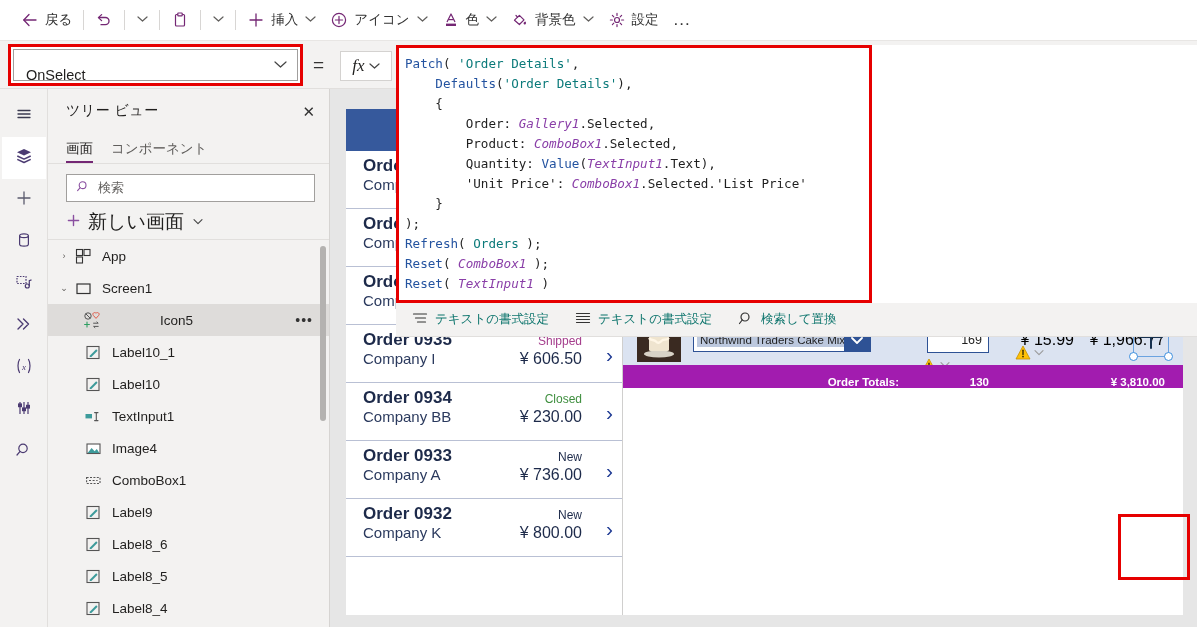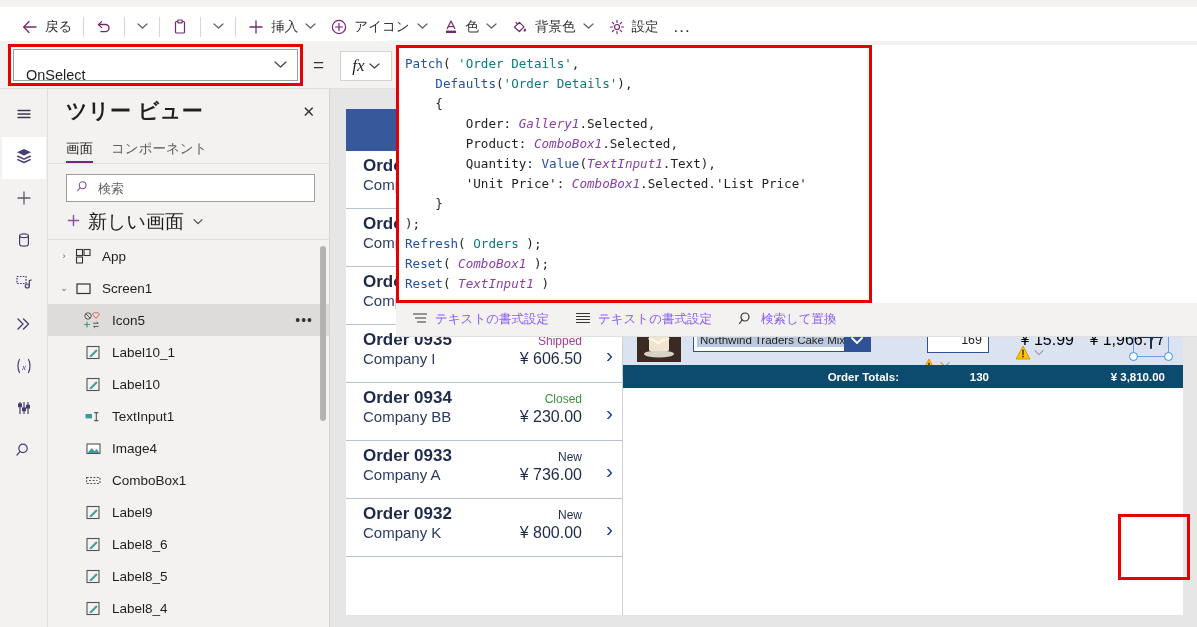--- a/index.html
+++ b/index.html
@@ -5,21 +5,21 @@
   * { box-sizing: border-box; margin: 0; padding: 0; }
   html, body {
     width: 1197px; height: 627px;
     font-family: "Liberation Sans", sans-serif;
     background: #ffffff; overflow: hidden;
   }
   #app { position: relative; width: 1197px; height: 627px; background: #f3f2f1; }
 
   
   .cmdbar {
-    position: absolute; left: 0; top: 7px; width: 1197px; height: 41px;
+    position: absolute; left: 0; top: 0; width: 1197px; height: 41px;
     background: #ffffff; display: flex; align-items: center;
     padding-left: 14px; gap: 0px;
     border-bottom: 1px solid #e8e6e4;
   }
   .cmd-item {
     display: flex; align-items: center; gap: 6px;
     height: 32px; padding: 0 7px; cursor: pointer;
     color: #333333; font-size: 13.5px; white-space: nowrap;
   }
   .cmd-label { color: #333; font-size: 13.5px; }
@@ -74,56 +74,56 @@
 
   
   .tree {
     position: absolute; left: 48px; top: 89px; width: 282px; height: 538px;
     background: #f3f2f1; border-right: 1px solid #d6d4d2;
   }
   .tree-head {
     height: 44px; display: flex; align-items: center; justify-content: space-between;
     padding: 0 14px 0 18px;
   }
-  .tree-title { font-size: 21px; color: #201f1e; font-weight: 700; letter-spacing: .5px; }
+  .tree-title { font-size: 14px; color: #201f1e; font-weight: 400; letter-spacing: .5px; }
   .tree-close { font-size: 15px; color: #333; cursor: pointer; line-height: 1; }
   .tree-tabs { display: flex; gap: 18px; padding: 0 18px; height: 30px; align-items: flex-end; }
   .tree-tab {
     font-size: 13.5px; color: #605e5c; padding-bottom: 5px; cursor: pointer;
     position: relative; white-space: nowrap;
   }
   .tree-tab.active { color: #201f1e; }
   .tree-tab.active::after {
     content: ""; position: absolute; left: 0; right: 0; bottom: 0;
     height: 2.5px; background: #742774;
   }
   .tree-tabline { height: 1px; background: #e1dfdd; margin: 0 0 0 0; }
   .tree-search {
     margin: 10px 14px 0 18px; height: 28px; background: #fff;
     border: 1px solid #a19f9d; display: flex; align-items: center;
     gap: 7px; padding: 0 9px; cursor: text;
   }
   .tree-search input {
     border: 0; outline: 0; font-size: 13px; color: #201f1e;
-    font-family: Liberation Sans, sans-serif; width: 100%; background: transparent;
+    font-family: Liberation Serif, serif; width: 100%; background: transparent;
   }
   .tree-search input::placeholder { color: #605e5c; }
   .tree-new {
     display: flex; align-items: center; gap: 7px; padding: 0 18px;
     height: 34px; margin-top: 3px; cursor: pointer; font-size: 19px; color: #201f1e;
   }
   .tree-new .plus { color: #742774; font-size: 17px; line-height: 1; }
   .tree-new .cv { color: #444; font-size: 9px; margin-left: 2px; }
   .tree-divider { height: 1px; background: #e1dfdd; }
   .tree-list { position: relative; height: 380px; overflow: hidden; }
   .tree-row {
     display: flex; align-items: center; height: 32px; cursor: pointer;
     font-size: 13.5px; color: #201f1e; position: relative;
   }
-  .tree-row.selected { background: #dedcda; }
+  .tree-row.selected { background: #dedcda; gap: 48px; }
   .tree-chev { width: 16px; text-align: center; color: #605e5c; font-size: 9px; }
   .tree-icon { width: 22px; display: flex; align-items: center; justify-content: center; }
   .tree-label { margin-left: 8px; }
   .tree-more {
     position: absolute; right: 16px; color: #333; font-size: 14px; letter-spacing: 1px;
   }
   .tree-scroll {
     position: absolute; right: 3px; top: 6px; width: 6px; height: 175px;
     background: #b4b2b0; border-radius: 3px;
   }
@@ -203,22 +203,22 @@
     display: flex; align-items: center; justify-content: flex-end;
     padding-right: 6px; font-size: 12.5px; color: #1f1f1f;
   }
   .warn {
     width: 16px; height: 15px; position: relative; display: inline-block;
   }
   .warnwrap { display: flex; align-items: center; gap: 3px; }
   .warn-caret { color: #9a9a9a; font-size: 9px; }
   .dt-totals {
     position: absolute; left: 0; top: 256px; width: 560px; height: 23px;
-    background: #0c4a6e; color: #fff; font-size: 11.5px; font-weight: bold;
-    display: flex; align-items: center;
+    background: #a21caf; color: #fff; font-size: 11.5px; font-weight: bold;
+    display: flex; align-items: flex-end;
   }
   .tot-label { width: 290px; text-align: right; padding-right: 14px; }
 
   .selbox {
     position: absolute; left: 506px; top: 208px; width: 44px; height: 44px;
   }
   .selbox .frame {
     position: absolute; inset: 4px; border: 1.5px solid #6ba3e0;
   }
   .selbox .hnd {
@@ -253,21 +253,21 @@
   .k-tbl { color: #0b7a7a; }
   .k-ctl { color: #8a3fa8; font-style: italic; margin-top: 40px; }
   .k-txt { color: #1f1f1f; }
   .fx-footer {
     position: absolute; left: 396px; top: 303px; width: 801px; height: 34px;
     background: #f3f2f1; display: flex; align-items: center;
     gap: 26px; padding-left: 16px; z-index: 29; border-bottom: 1px solid #e1dfdd;
   }
   .fxf-item {
     display: flex; align-items: center; gap: 7px; font-size: 12.5px;
-    color: #8b5cf6; cursor: pointer;
+    color: #0f766e; cursor: pointer;
   }
   .white-pane {
     position: absolute; left: 872px; top: 45px; width: 325px; height: 258px;
     background: #ffffff; z-index: 28;
   }
 </style>
 </head>
 <body>
 
 <div id="app">

